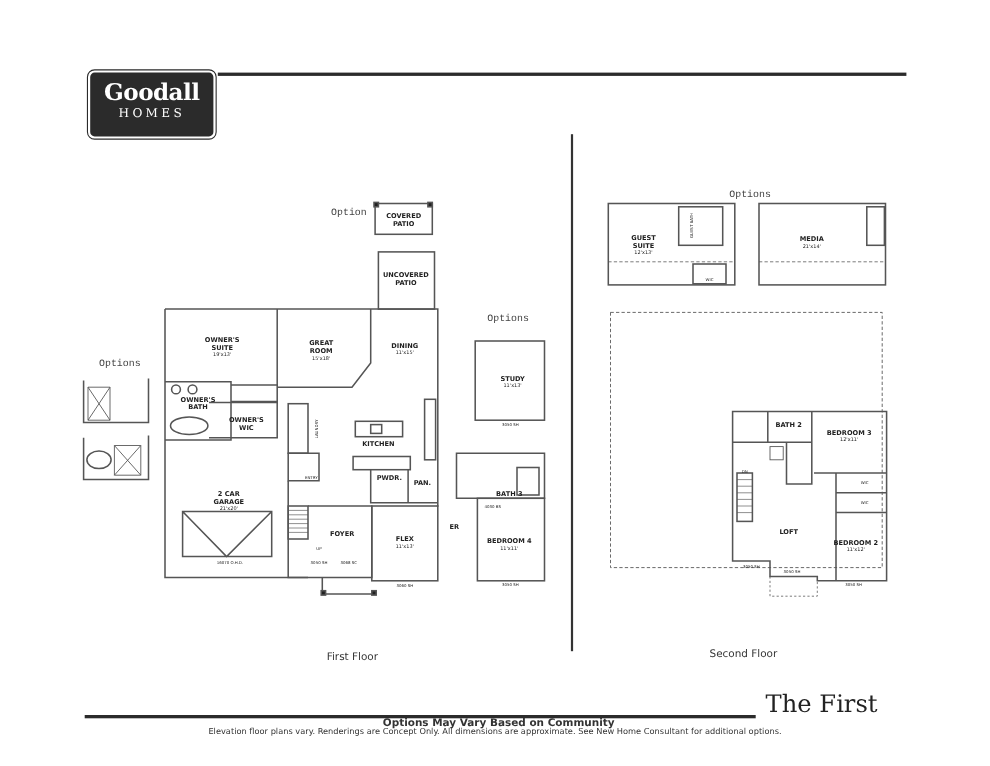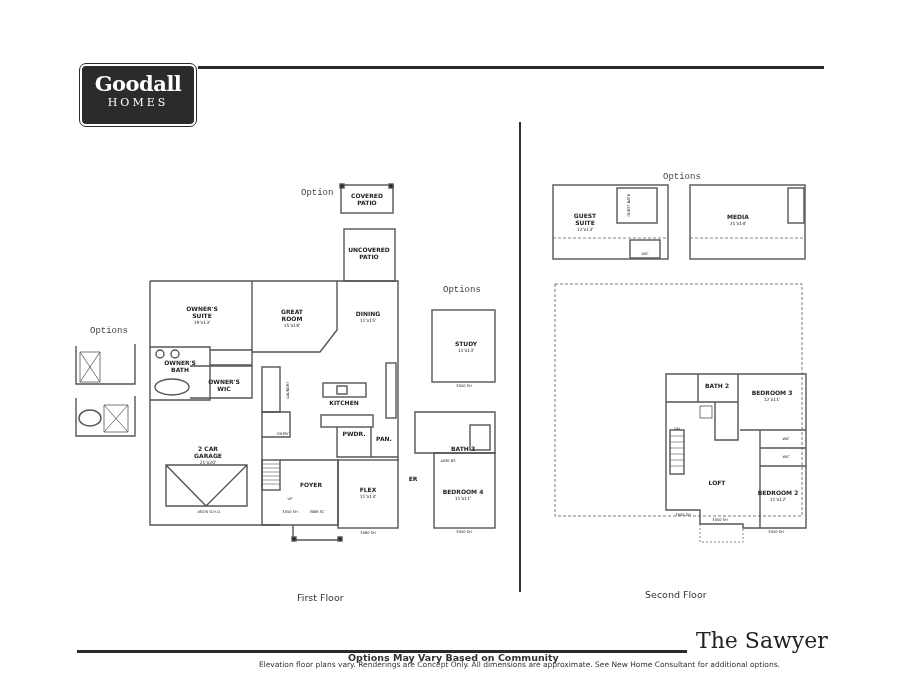--- a/index.html
+++ b/index.html
@@ -7,21 +7,21 @@
   .abs{position:absolute;}
   .logo{left:80px;top:36px;width:112px;height:58px;background:#2b2b2b;border-radius:6px;border:2px solid #fff;outline:1.5px solid #2b2b2b;color:#fff;text-align:center;margin-top:28px;}
   .logo .brand{font-family:"DejaVu Serif",serif;font-size:21px;font-weight:bold;line-height:24px;margin-top:6px;letter-spacing:-0.5px;}
   .logo .sub{font-family:"DejaVu Serif",serif;font-size:11px;font-weight:normal;letter-spacing:3px;line-height:14px;}
   .topline{left:198px;top:66px;width:626px;height:3px;background:#2b2b2b;}
   .divider{left:519px;top:122px;width:2px;height:470px;background:#333;}
   .bottomline{left:77px;top:650px;width:610px;height:3px;background:#2b2b2b;}
   .lbl{font-family:Liberation Mono, monospace;font-size:9px;color:#444;}
   .title{font-family:"DejaVu Serif",serif;font-size:22px;color:#222;left:696px;top:628px;}
   .caption{font-size:9.5px;color:#333;}
-  .footer{left:120px;top:660px;width:660px;text-align:right;font-size:7.5px;color:#333;}
+  .footer{left:120px;top:660px;width:660px;text-align:center;font-size:7.5px;color:#333;}
   .room{font-family:"DejaVu Sans",sans-serif;font-size:6px;font-weight:bold;fill:#222;text-anchor:middle;}
   .dim{font-family:"DejaVu Sans",sans-serif;font-size:4.5px;fill:#222;text-anchor:middle;}
   .tiny{font-family:"DejaVu Sans",sans-serif;font-size:3.6px;fill:#222;text-anchor:middle;}
   svg{position:absolute;left:0;top:0;}
 </style>
 </head>
 <body>
 
 <div class="abs logo">
   <div class="brand">Goodall</div>
@@ -198,15 +198,15 @@
 
 <div class="abs lbl" style="left:301px;top:188px;">Option</div>
 <div class="abs lbl" style="left:90px;top:326px;">Options</div>
 <div class="abs lbl" style="left:443px;top:285px;">Options</div>
 <div class="abs lbl" style="left:663px;top:172px;">Options</div>
 
 <div class="abs caption" style="left:261px;top:592px;padding-left:36px;">First Floor</div>
 <div class="abs caption" style="left:645px;top:589px;text-align:center;">Second Floor</div>
 <div class="abs caption" style="left:348px;top:652px;font-weight:bold;">Options May Vary Based on Community</div>
 
-<div class="abs title">The Sawyer</div>
+<div class="abs title">The First</div>
 <div class="abs bottomline"></div>
 <div class="abs footer">Elevation floor plans vary. Renderings are Concept Only. All dimensions are approximate. See New Home Consultant for additional options.</div>
 
 </body></html>

